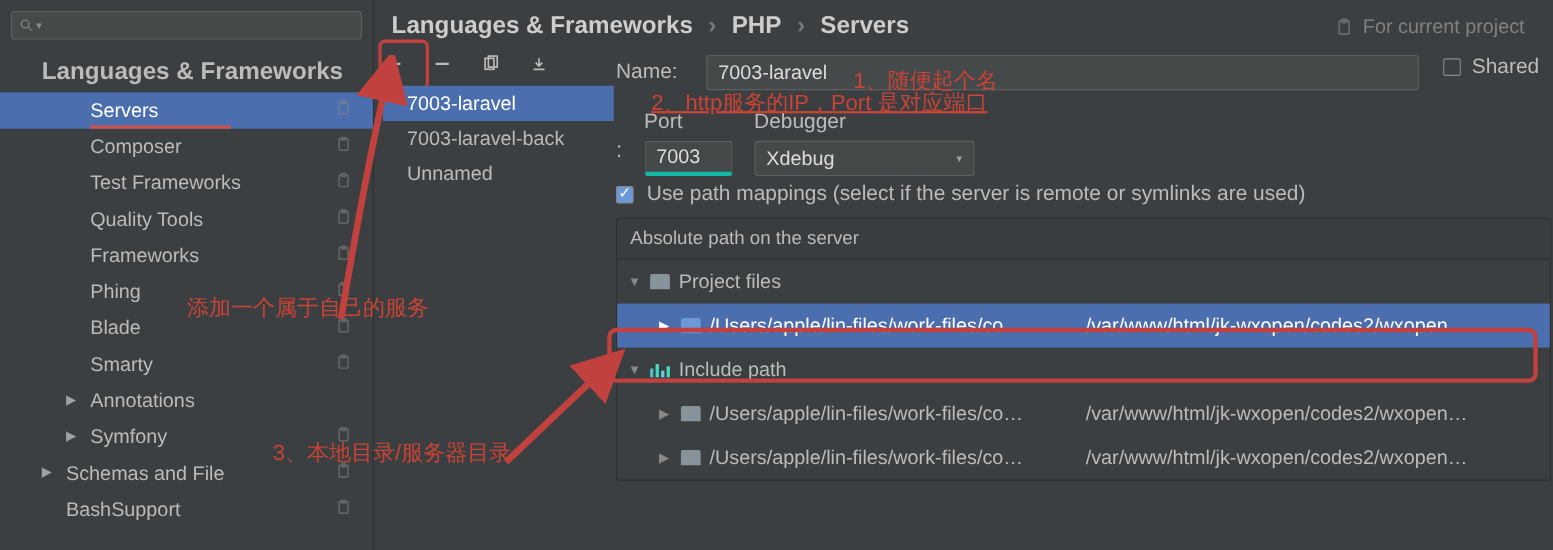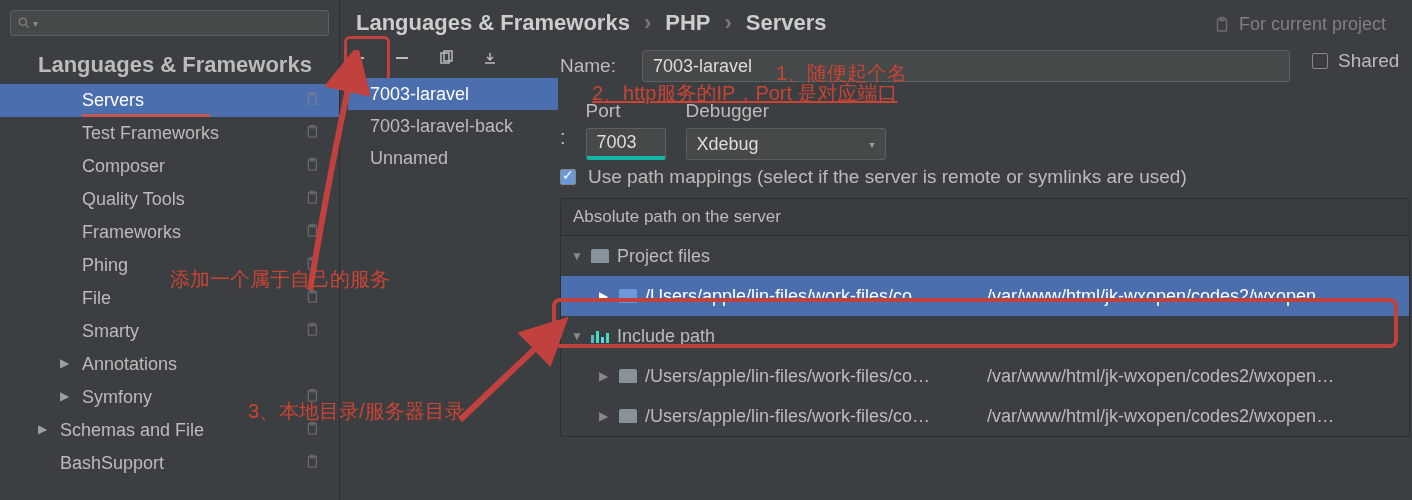--- a/index.html
+++ b/index.html
@@ -182,34 +182,34 @@
     <div id="tree">
         <div class="tree-item selected">
           <span class="label">Servers</span>
           <span class="gear-icon"><svg width="16" height="16" viewBox="0 0 24 24" fill="none" stroke="#888" stroke-width="2">
               <rect x="5" y="3" width="12" height="16" rx="1"></rect>
               <rect x="8" y="1" width="6" height="4" rx="1"></rect>
             </svg></span>
           <div class="underline"></div>
         </div>
         <div class="tree-item">
+          <span class="label">Composer</span>
+          <span class="gear-icon"><svg width="16" height="16" viewBox="0 0 24 24" fill="none" stroke="#888" stroke-width="2">
+              <rect x="5" y="3" width="12" height="16" rx="1"></rect>
+              <rect x="8" y="1" width="6" height="4" rx="1"></rect>
+            </svg></span>
+        </div>
+        <div class="tree-item">
           <span class="label">Test Frameworks</span>
           <span class="gear-icon"><svg width="16" height="16" viewBox="0 0 24 24" fill="none" stroke="#888" stroke-width="2">
               <rect x="5" y="3" width="12" height="16" rx="1"></rect>
               <rect x="8" y="1" width="6" height="4" rx="1"></rect>
             </svg></span>
         </div>
         <div class="tree-item">
-          <span class="label">Composer</span>
-          <span class="gear-icon"><svg width="16" height="16" viewBox="0 0 24 24" fill="none" stroke="#888" stroke-width="2">
-              <rect x="5" y="3" width="12" height="16" rx="1"></rect>
-              <rect x="8" y="1" width="6" height="4" rx="1"></rect>
-            </svg></span>
-        </div>
-        <div class="tree-item">
           <span class="label">Quality Tools</span>
           <span class="gear-icon"><svg width="16" height="16" viewBox="0 0 24 24" fill="none" stroke="#888" stroke-width="2">
               <rect x="5" y="3" width="12" height="16" rx="1"></rect>
               <rect x="8" y="1" width="6" height="4" rx="1"></rect>
             </svg></span>
         </div>
         <div class="tree-item">
           <span class="label">Frameworks</span>
           <span class="gear-icon"><svg width="16" height="16" viewBox="0 0 24 24" fill="none" stroke="#888" stroke-width="2">
               <rect x="5" y="3" width="12" height="16" rx="1"></rect>
@@ -217,21 +217,21 @@
             </svg></span>
         </div>
         <div class="tree-item">
           <span class="label">Phing</span>
           <span class="gear-icon"><svg width="16" height="16" viewBox="0 0 24 24" fill="none" stroke="#888" stroke-width="2">
               <rect x="5" y="3" width="12" height="16" rx="1"></rect>
               <rect x="8" y="1" width="6" height="4" rx="1"></rect>
             </svg></span>
         </div>
         <div class="tree-item">
-          <span class="label">File</span>
+          <span class="label">Blade</span>
           <span class="gear-icon"><svg width="16" height="16" viewBox="0 0 24 24" fill="none" stroke="#888" stroke-width="2">
               <rect x="5" y="3" width="12" height="16" rx="1"></rect>
               <rect x="8" y="1" width="6" height="4" rx="1"></rect>
             </svg></span>
         </div>
         <div class="tree-item">
           <span class="label">Smarty</span>
           <span class="gear-icon"><svg width="16" height="16" viewBox="0 0 24 24" fill="none" stroke="#888" stroke-width="2">
               <rect x="5" y="3" width="12" height="16" rx="1"></rect>
               <rect x="8" y="1" width="6" height="4" rx="1"></rect>

